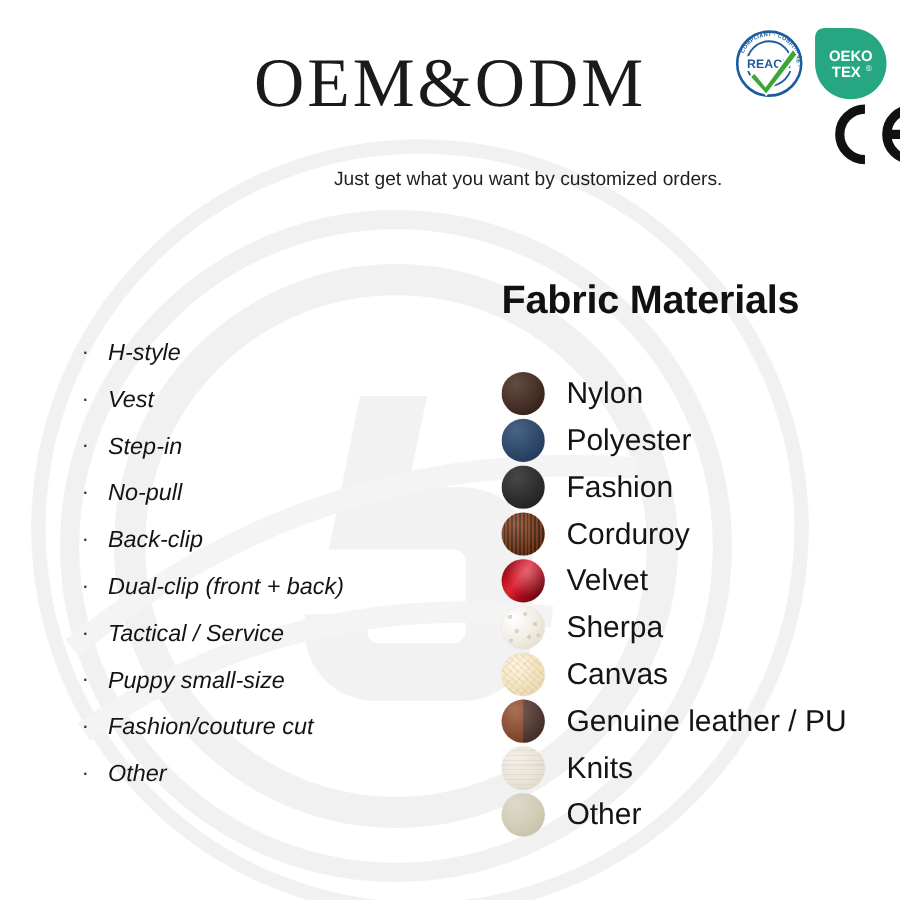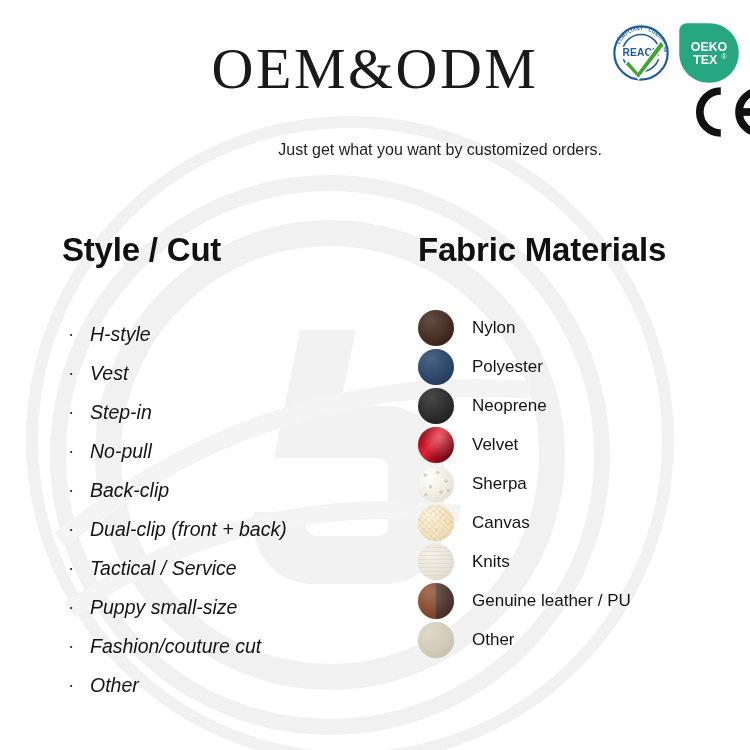--- a/index.html
+++ b/index.html
@@ -165,21 +165,21 @@
     width: 36px;
     height: 36px;
     border-radius: 50%;
     margin-right: 18px;
     background: #cccccc;
     position: relative;
     overflow: hidden;
     box-shadow: 0 0 0 0.5px rgba(0,0,0,0.06);
   }
   .fabric-label {
-    font-size: 17px;
+    font-size: 25px;
     line-height: 24px;
     color: #141414;
     white-space: nowrap;
   }
 
   
   .sw-nylon {
     background:
       radial-gradient(circle at 34% 28%, rgba(255,255,255,0.16), rgba(0,0,0,0.18) 78%),
       #452a1e;
@@ -324,21 +324,20 @@
         <path d="M100 7 A 30 30 0 1 0 100 67" fill="none" stroke="#111111" stroke-width="11"></path>
         <rect x="66" y="31.5" width="34" height="11" fill="#111111"></rect>
       </svg>
 
     </div>
   </div>
 
   <div id="columns">
 
     <div class="column" id="col-style">
-      <div class="col-heading">Style / Cut</div>
       <ul class="list" id="style-list">
 
         <li class="list-item">
           <span class="bullet">·</span>
           <span class="style-label">H-style</span>
         </li>
         <li class="list-item">
           <span class="bullet">·</span>
           <span class="style-label">Vest</span>
         </li>
@@ -385,43 +384,47 @@
         <li class="list-item">
           <span class="swatch sw-nylon"></span>
           <span class="fabric-label">Nylon</span>
         </li>
         <li class="list-item">
           <span class="swatch sw-polyester"></span>
           <span class="fabric-label">Polyester</span>
         </li>
         <li class="list-item">
           <span class="swatch sw-neoprene"></span>
-          <span class="fabric-label">Neoprene</span>
+          <span class="fabric-label">Fashion</span>
+        </li>
+        <li class="list-item">
+          <span class="swatch sw-corduroy"></span>
+          <span class="fabric-label">Corduroy</span>
         </li>
         <li class="list-item">
           <span class="swatch sw-velvet"></span>
           <span class="fabric-label">Velvet</span>
         </li>
         <li class="list-item">
           <span class="swatch sw-sherpa"></span>
           <span class="fabric-label">Sherpa</span>
         </li>
         <li class="list-item">
           <span class="swatch sw-canvas"></span>
           <span class="fabric-label">Canvas</span>
         </li>
         <li class="list-item">
+          <span class="swatch sw-leather"></span>
+          <span class="fabric-label">Genuine leather / PU</span>
+        </li>
+        <li class="list-item">
           <span class="swatch sw-knits"></span>
           <span class="fabric-label">Knits</span>
         </li>
         <li class="list-item">
-          <span class="swatch sw-leather"></span>
-          <span class="fabric-label">Genuine leather / PU</span>
-        </li>
-        <li class="list-item">
           <span class="swatch sw-other"></span>
           <span class="fabric-label">Other</span>
         </li>
 
       </ul>
     </div>
 
   </div>
 </div>
 

